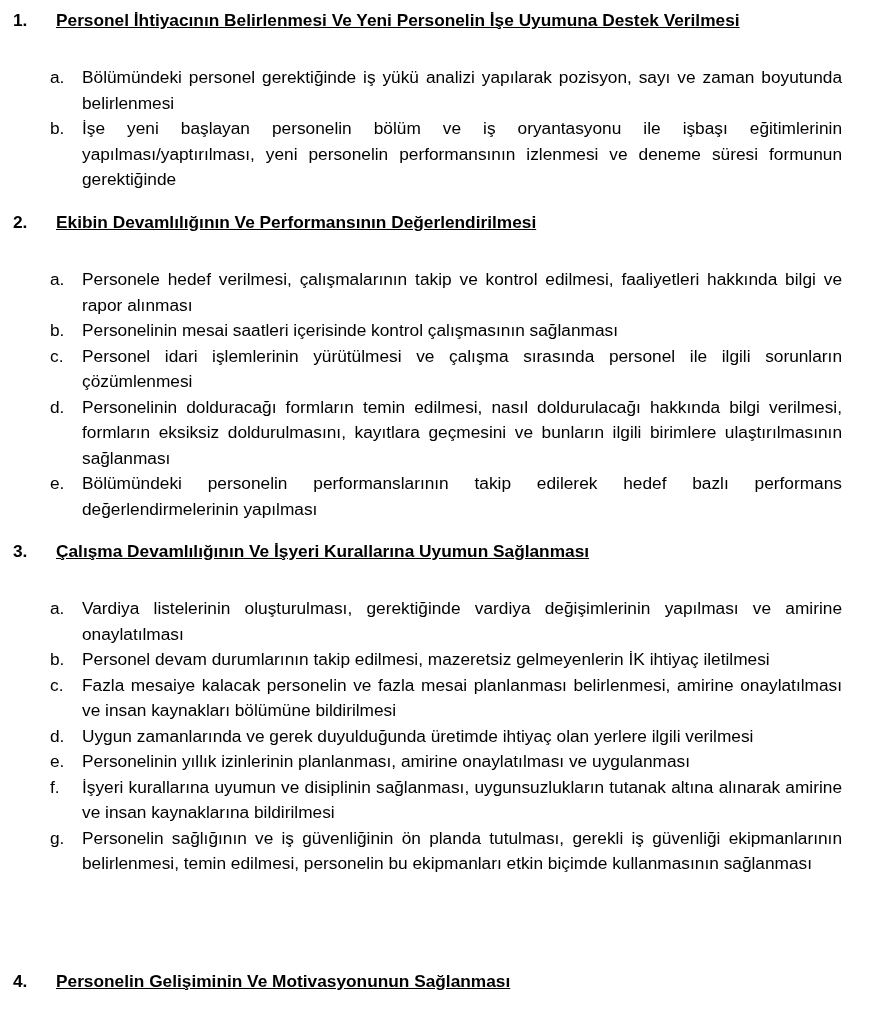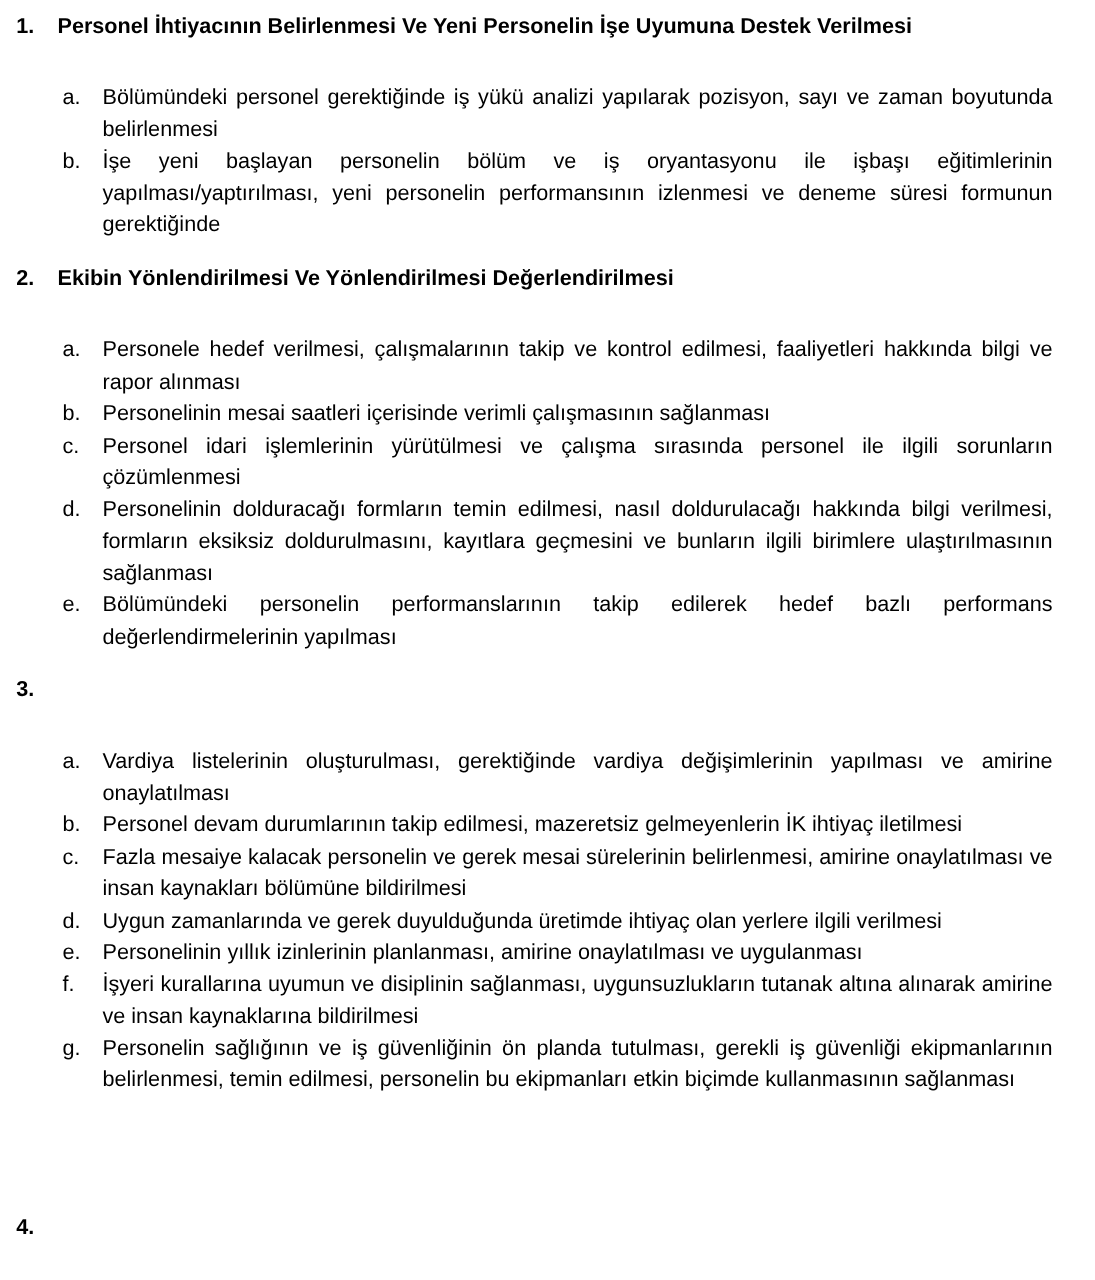--- a/index.html
+++ b/index.html
@@ -7,21 +7,21 @@
     width: 876px; height: 1024px; overflow: hidden; position: relative;
     font-family: "Liberation Sans", sans-serif; color: #000000;
   }
   .doc { position: absolute; left: 0; top: 0; width: 876px; }
   .section { position: absolute; left: 0; width: 876px; }
   .heading {
     position: relative; height: 26px; font-size: 17.3px; font-weight: bold;
     line-height: 26px; white-space: nowrap;
   }
   .heading .num { position: absolute; left: 13px; top: 0; }
-  .heading .title { position: absolute; left: 46px; top: 0; }
+  .heading .title { position: absolute; left: 56px; top: 0; text-decoration: underline; }
   .items { position: relative; margin-top: 32px; }
   .item { position: relative; padding-left: 82px; width: 760px; font-size: 17.3px; line-height: 25.5px; }
   .item .letter { position: absolute; left: 50px; top: 0; }
   .item .text { display: block; text-align: justify; text-align-last: left; }
 </style>
 </head>
 <body>
 
 <div class="doc">
 
@@ -38,62 +38,63 @@
       <div class="item">
         <span class="letter">b.</span>
         <span class="text">İşe yeni başlayan personelin bölüm ve iş oryantasyonu ile işbaşı eğitimlerinin yapılması/yaptırılması, yeni personelin performansının izlenmesi ve deneme süresi formunun gerektiğinde</span>
       </div>
     </div>
   </div>
 
   <div class="section" style="top:209px;">
     <div class="heading">
       <span class="num">2.</span>
-      <span class="title">Ekibin Yönlendirilmesi Ve Yönlendirilmesi Değerlendirilmesi</span>
+      <span class="title">Ekibin Devamlılığının Ve Performansının Değerlendirilmesi</span>
     </div>
     <div class="items">
       <div class="item">
         <span class="letter">a.</span>
         <span class="text">Personele hedef verilmesi, çalışmalarının takip ve kontrol edilmesi, faaliyetleri hakkında bilgi ve rapor alınması</span>
       </div>
       <div class="item">
         <span class="letter">b.</span>
-        <span class="text">Personelinin mesai saatleri içerisinde verimli çalışmasının sağlanması</span>
+        <span class="text">Personelinin mesai saatleri içerisinde kontrol çalışmasının sağlanması</span>
       </div>
       <div class="item">
         <span class="letter">c.</span>
         <span class="text">Personel idari işlemlerinin yürütülmesi ve çalışma sırasında personel ile ilgili sorunların çözümlenmesi</span>
       </div>
       <div class="item">
         <span class="letter">d.</span>
         <span class="text">Personelinin dolduracağı formların temin edilmesi, nasıl doldurulacağı hakkında bilgi verilmesi, formların eksiksiz doldurulmasını, kayıtlara geçmesini ve bunların ilgili birimlere ulaştırılmasının sağlanması</span>
       </div>
       <div class="item">
         <span class="letter">e.</span>
         <span class="text">Bölümündeki personelin performanslarının takip edilerek hedef bazlı performans değerlendirmelerinin yapılması</span>
       </div>
     </div>
   </div>
 
   <div class="section" style="top:538px;">
     <div class="heading">
       <span class="num">3.</span>
+      <span class="title">Çalışma Devamlılığının Ve İşyeri Kurallarına Uyumun Sağlanması</span>
     </div>
     <div class="items">
       <div class="item">
         <span class="letter">a.</span>
         <span class="text">Vardiya listelerinin oluşturulması, gerektiğinde vardiya değişimlerinin yapılması ve amirine onaylatılması</span>
       </div>
       <div class="item">
         <span class="letter">b.</span>
         <span class="text">Personel devam durumlarının takip edilmesi, mazeretsiz gelmeyenlerin İK ihtiyaç iletilmesi</span>
       </div>
       <div class="item">
         <span class="letter">c.</span>
-        <span class="text">Fazla mesaiye kalacak personelin ve gerek mesai sürelerinin belirlenmesi, amirine onaylatılması ve insan kaynakları bölümüne bildirilmesi</span>
+        <span class="text">Fazla mesaiye kalacak personelin ve fazla mesai planlanması belirlenmesi, amirine onaylatılması ve insan kaynakları bölümüne bildirilmesi</span>
       </div>
       <div class="item">
         <span class="letter">d.</span>
         <span class="text">Uygun zamanlarında ve gerek duyulduğunda üretimde ihtiyaç olan yerlere ilgili verilmesi</span>
       </div>
       <div class="item">
         <span class="letter">e.</span>
         <span class="text">Personelinin yıllık izinlerinin planlanması, amirine onaylatılması ve uygulanması</span>
       </div>
       <div class="item">
@@ -103,16 +104,17 @@
       <div class="item">
         <span class="letter">g.</span>
         <span class="text">Personelin sağlığının ve iş güvenliğinin ön planda tutulması, gerekli iş güvenliği ekipmanlarının belirlenmesi, temin edilmesi, personelin bu ekipmanları etkin biçimde kullanmasının sağlanması</span>
       </div>
     </div>
   </div>
 
   <div class="section" style="top:968px;">
     <div class="heading">
       <span class="num">4.</span>
+      <span class="title">Personelin Gelişiminin Ve Motivasyonunun Sağlanması</span>
     </div>
   </div>
 
 </div>
 
 </body></html>

